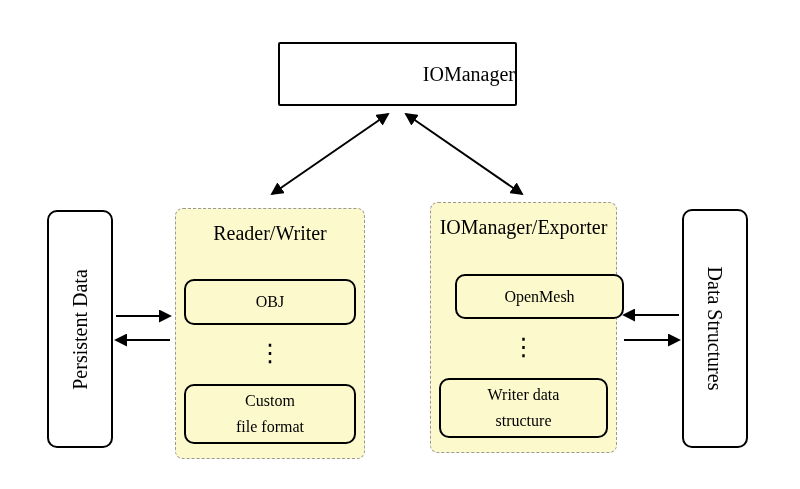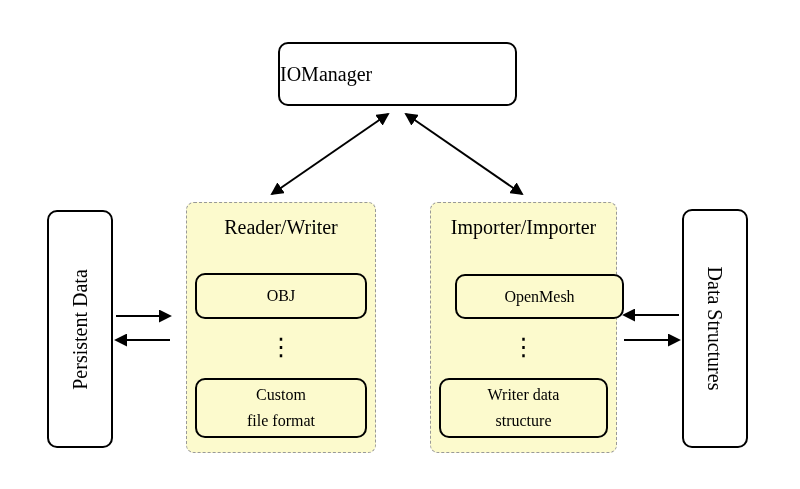--- a/index.html
+++ b/index.html
@@ -8,22 +8,22 @@
     --ink:#000000;
     --bg:#FFFFFF;
   }
   *{margin:0;padding:0;box-sizing:border-box;}
   html,body{background:var(--bg);}
   body{font-family:"Liberation Serif","DejaVu Serif",serif;color:var(--ink);}
   .canvas{
     position:relative;width:800px;height:489px;background:var(--bg);overflow:hidden;
   }
   .node{
-    position:absolute;border:2.5px solid var(--ink);border-radius:10px;background:var(--bg);
-    display:flex;align-items:center;justify-content:flex-start;font-size:20px;
+    position:absolute;border:2.5px solid var(--ink);border-radius:2px;background:var(--bg);
+    display:flex;align-items:center;justify-content:flex-end;font-size:20px;
   }
   .group{
     position:absolute;border:1.5px dashed var(--group-border);border-radius:8px;
     background:var(--group-fill);
   }
   .group-title{
     position:absolute;top:13px;left:0;width:100%;text-align:center;font-size:20px;
   }
   .item{
     position:absolute;border:2.5px solid var(--ink);border-radius:10px;
@@ -45,34 +45,34 @@
 </style>
 </head>
 <body>
 
 <div class="canvas">
 
   <div class="node" style="left:278px;top:42px;width:239px;height:64px;">
     <span>IOManager</span>
   </div>
 
-  <div class="group" style="left:175px;top:202px;width:190px;height:251px;margin-left:11px;">
+  <div class="group" style="left:175px;top:208px;width:190px;height:251px;">
     <div class="group-title">Reader/Writer</div>
     <div class="item" style="left:8px;top:70px;width:172px;height:46px;">
       <span>OBJ</span>
     </div>
     <div class="dots" style="top:132px;">⋮</div>
     <div class="item" style="left:8px;top:175px;width:172px;height:60px;">
       <span>Custom
 file format</span>
     </div>
   </div>
 
   <div class="group" style="left:430px;top:202px;width:187px;height:251px;">
-    <div class="group-title">Importer/Importer</div>
+    <div class="group-title">IOManager/Exporter</div>
     <div class="item" style="left:24px;top:71px;width:169px;height:45px;">
       <span>OpenMesh</span>
     </div>
     <div class="dots" style="top:132px;">⋮</div>
     <div class="item" style="left:8px;top:175px;width:169px;height:60px;">
       <span>Writer data
 structure</span>
     </div>
   </div>
 

